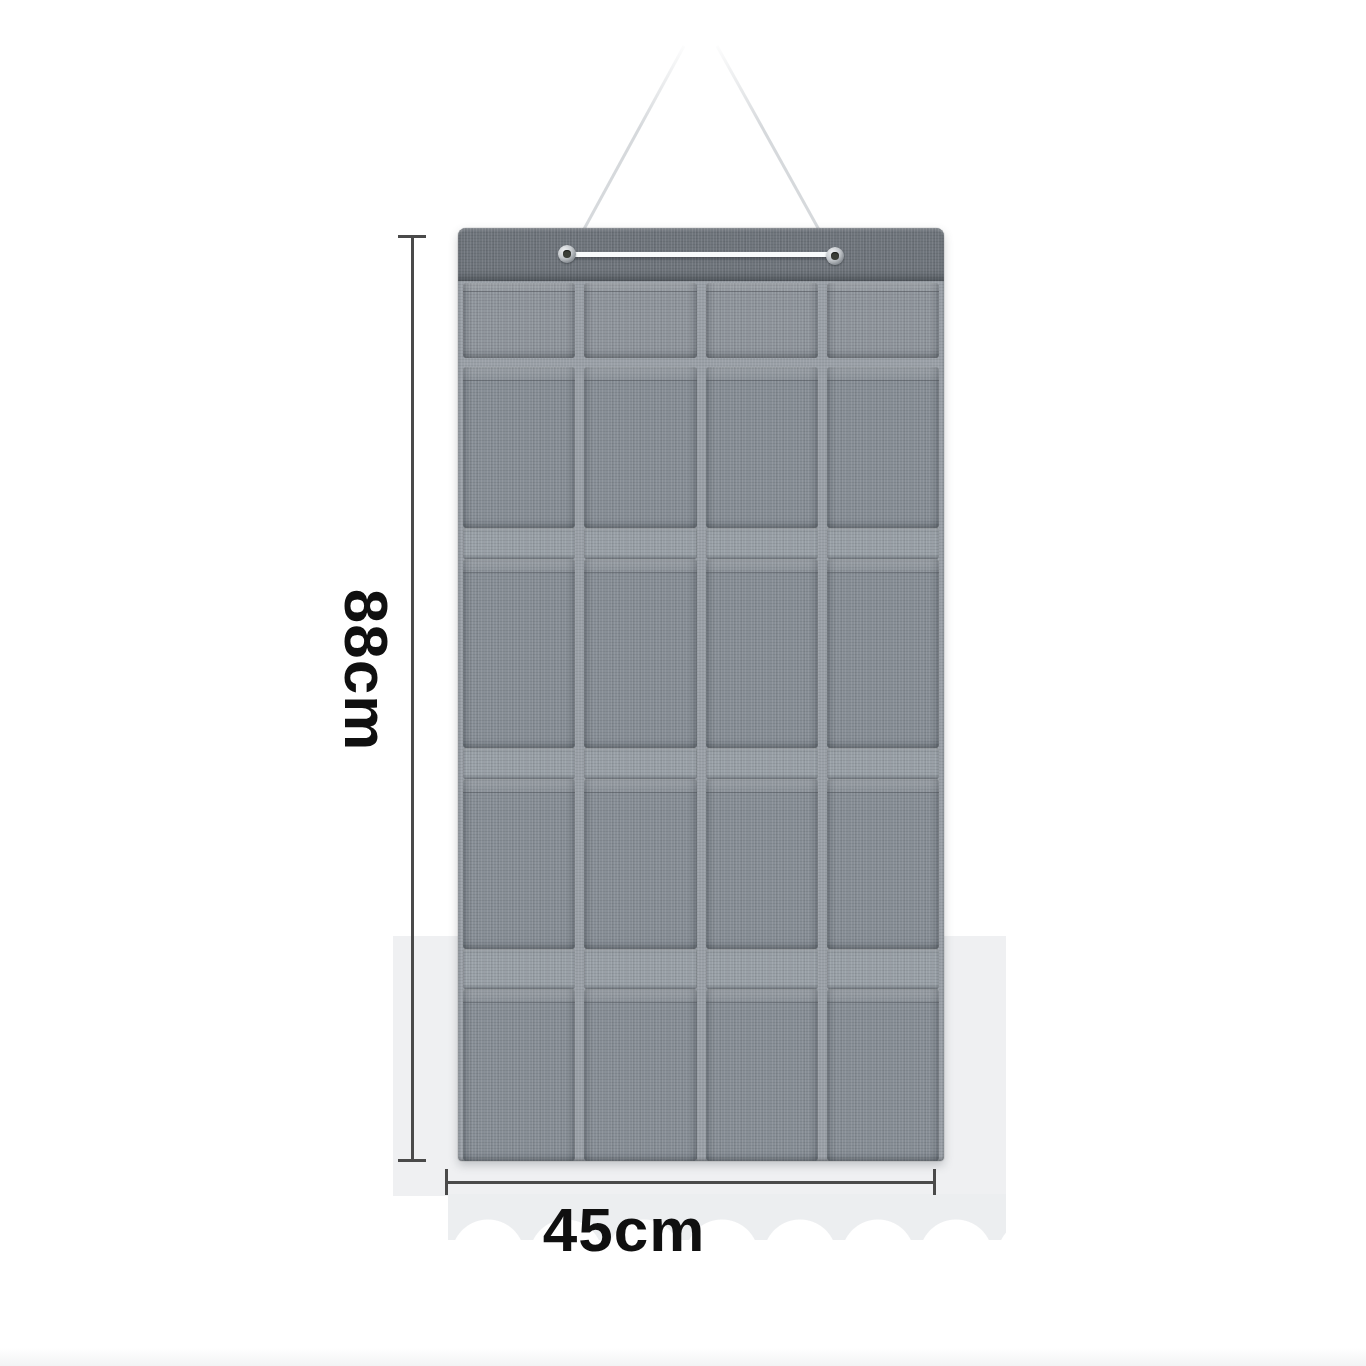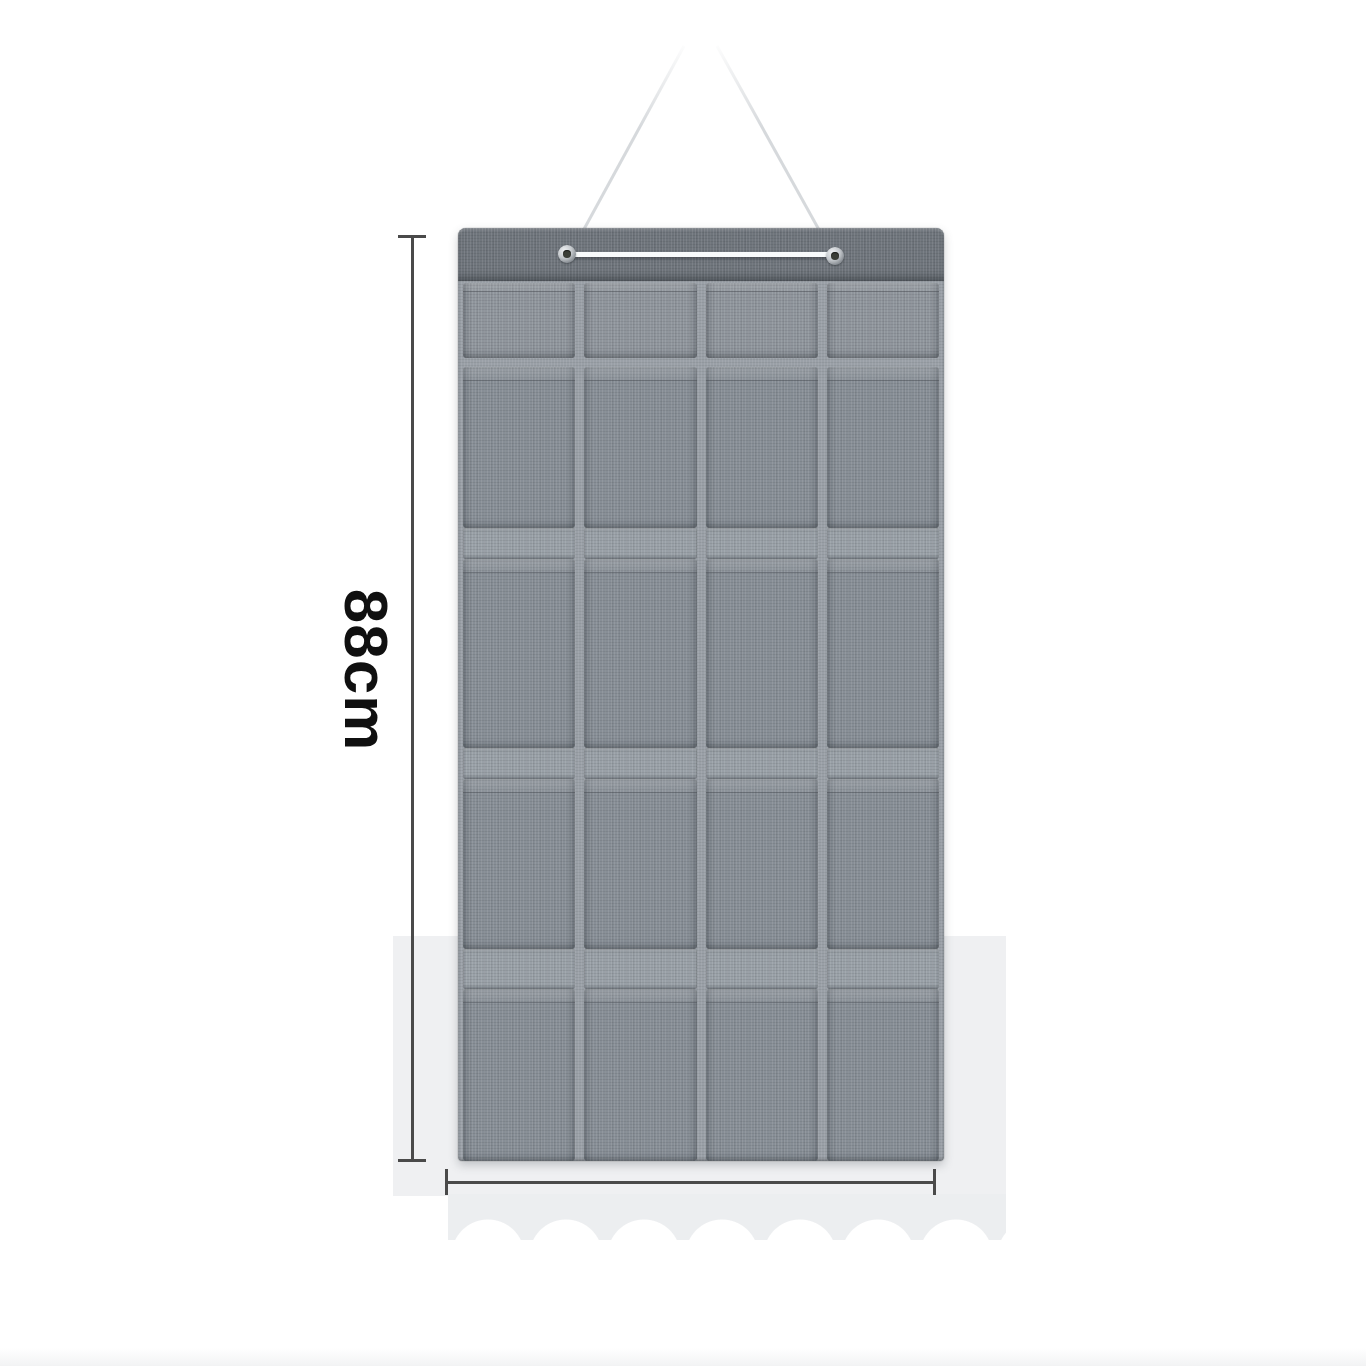--- a/index.html
+++ b/index.html
@@ -206,13 +206,14 @@
   </div>
 
   <div class="dim v-line"></div>
   <div class="dim v-cap-top"></div>
   <div class="dim v-cap-bottom"></div>
   <div class="dim h-line"></div>
   <div class="dim h-cap-left"></div>
   <div class="dim h-cap-right"></div>
 
   <div class="dim-label height">88cm</div>
+  <div class="dim-label width">45cm</div>
 </div>
 
 </body></html>

